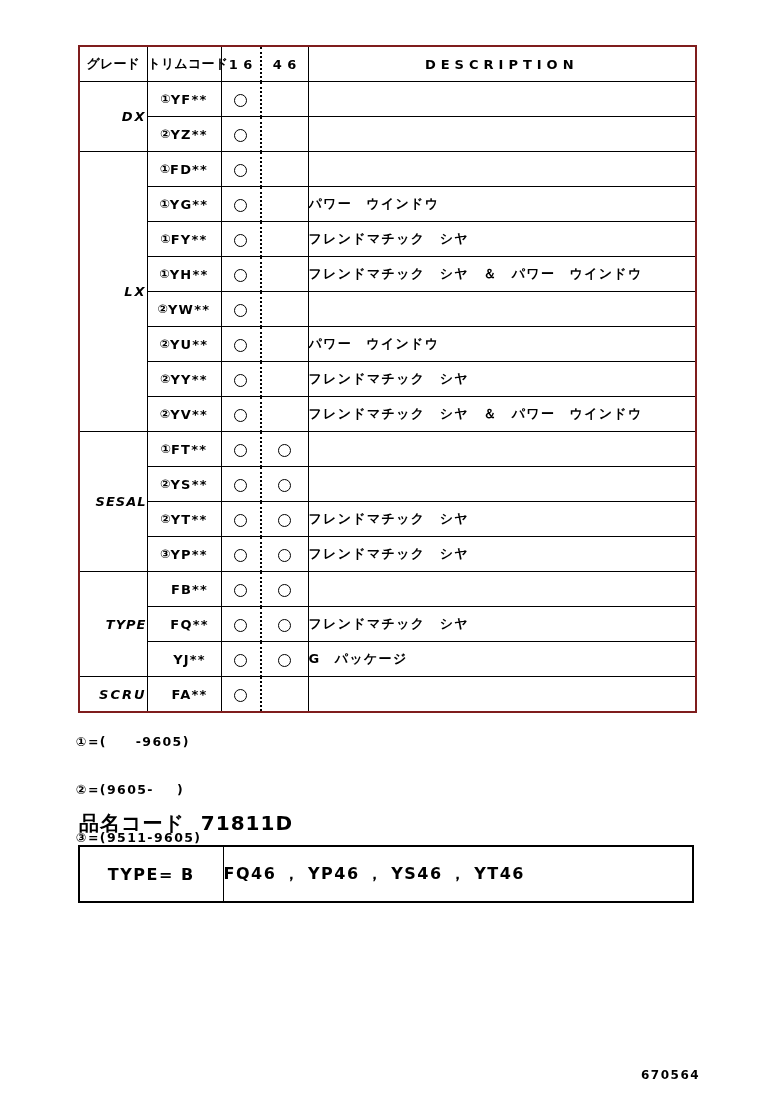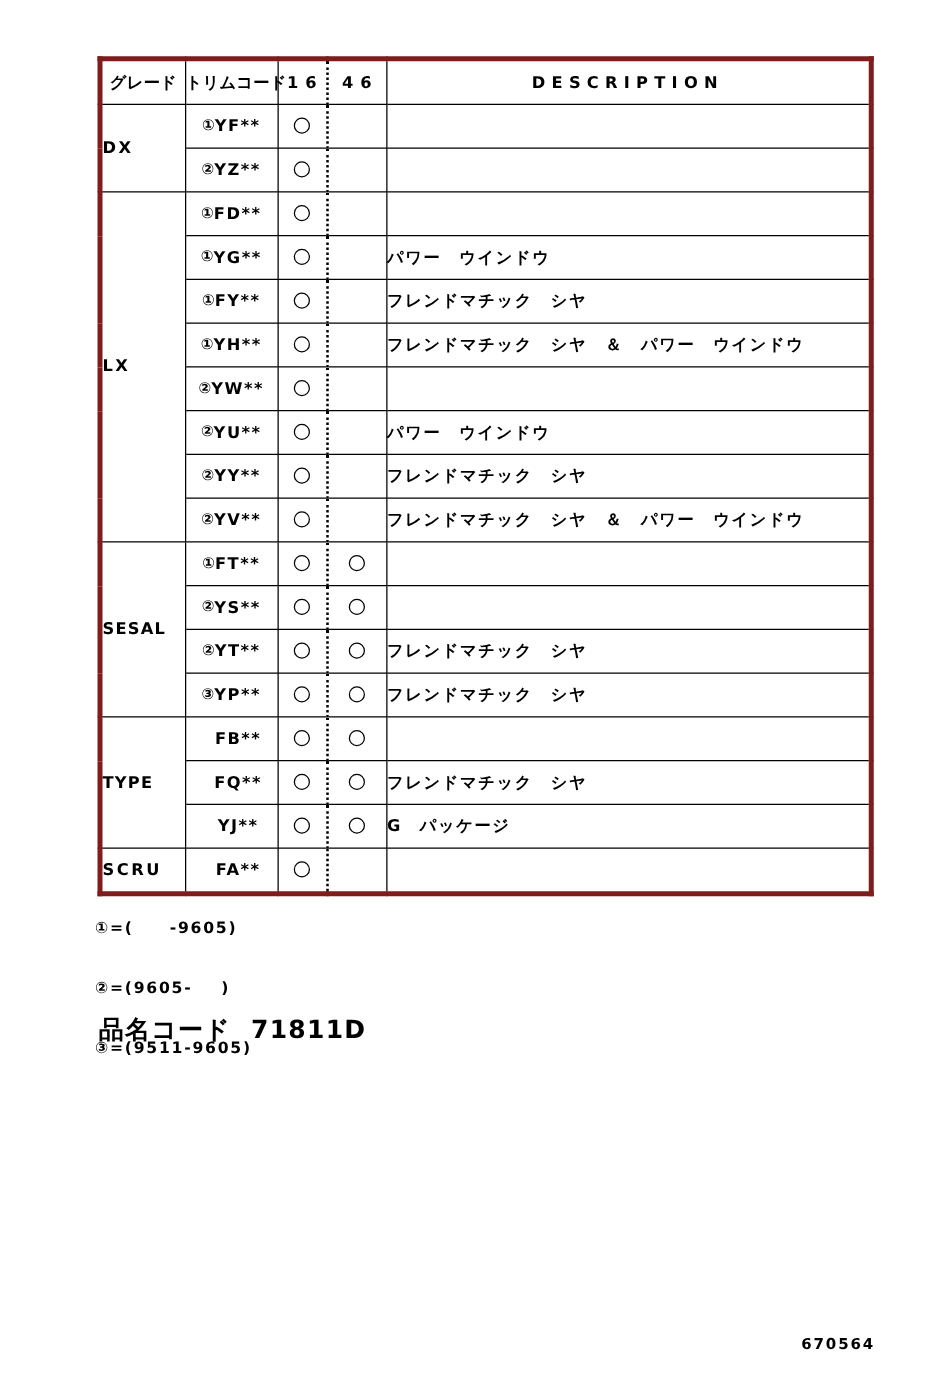--- a/index.html
+++ b/index.html
@@ -35,21 +35,21 @@
     border: 1px solid #000;
     padding: 0;
     height: 34px;
     font-weight: bold;
     font-size: 13px;
     vertical-align: middle;
     background: #fff;
   }
 
   
-  #grade-table { border: 4px solid #7f1d1d; padding-left: 22px; }
+  #grade-table { border: 2px solid #7f1d1d; padding-left: 22px; }
 
   .th-cell {
     text-align: center;
     font-size: 12.5px;
     letter-spacing: 0.5px;
     white-space: nowrap;
   }
   .th-desc {
     text-align: center;
     font-size: 13px;
@@ -57,26 +57,27 @@
     padding-left: 5px;
   }
   .th-small {
     font-size: 11px;
     letter-spacing: 0.2px;
   }
   .row-header td { border-bottom: 2px solid #000; height: 32px; }
 
   
   .grade-cell {
-    text-align: left;
+    text-align: right;
     vertical-align: top;
     font-size: 13.5px;
     letter-spacing: 2px;
     padding-top: 9px;
     white-space: nowrap;
+    font-style: italic;
   }
   .grade-cell.narrow { letter-spacing: 1px; font-size: 12.5px; }
 
   
   .group-start > td { border-top: 2px solid #000; }
 
   .trim-cell {
     text-align: center;
     padding-left: 3px;
     font-size: 13.5px;
@@ -328,16 +329,20 @@
 </div>
 
 <div id="part-code-label">品名コード  71811D</div>
 
 <table id="type-table">
   <colgroup>
       <col class="t-label">
       <col class="t-value">
     </colgroup>
   <tbody id="type-table-body">
+      <tr>
+        <td class="type-label">TYPE= B</td>
+        <td class="type-value">FQ46 ， YP46 ， YS46 ， YT46</td>
+      </tr>
     </tbody>
 </table>
 
 <div id="page-number">670564</div>
 
 </body></html>

